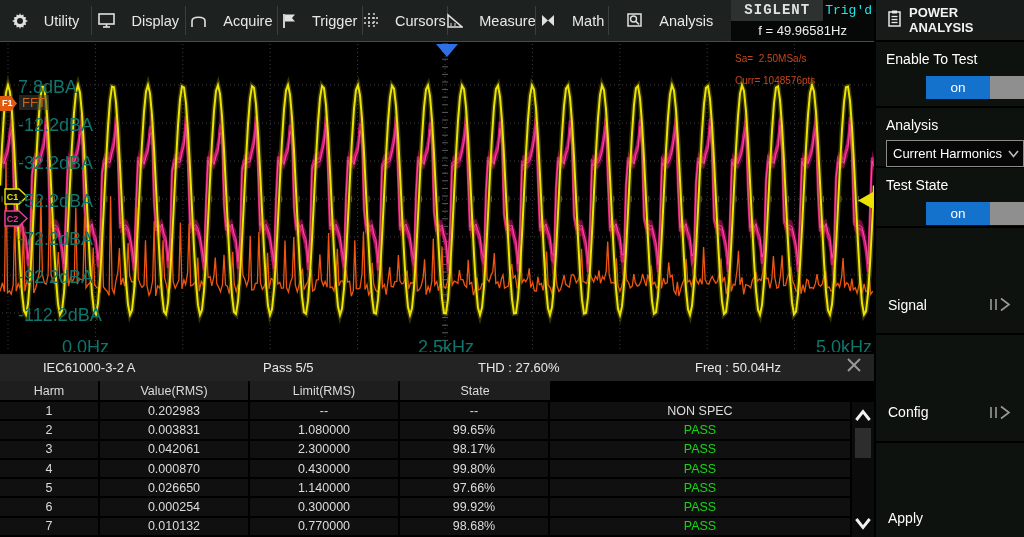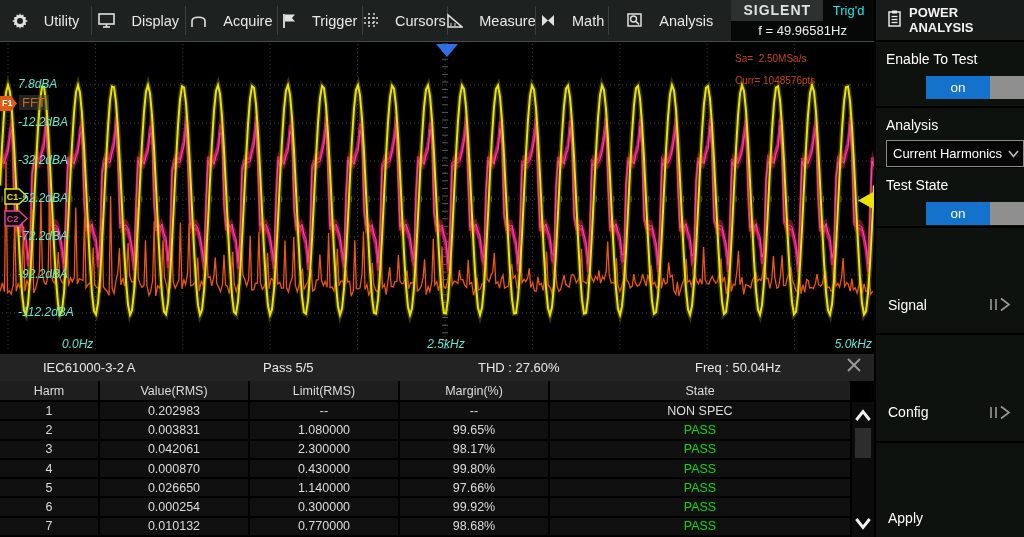--- a/index.html
+++ b/index.html
@@ -7,30 +7,30 @@
        font-family:"Liberation Sans","DejaVu Sans",sans-serif;color:#e8e8e8;}
 
   
   .topbar{position:absolute;left:0;top:0;width:874px;height:42px;background:#1d211f;
           display:flex;align-items:stretch;box-sizing:border-box;border-bottom:1px solid #474b49;}
   .menu-item{display:flex;align-items:center;gap:16px;justify-content:center;cursor:default;}
   .menu-item .mlabel{font-size:14.5px;color:#e8e8e8;}
   .micon{display:flex;align-items:center;}
   .mdiv{width:1px;background:#3a3f3d;margin:6px 0;}
   .logo-block{margin-left:auto;width:144px;display:flex;flex-direction:column;}
-  .logo-row{display:flex;height:21px;}
+  .logo-row{display:flex;height:21px;font-family:Liberation Mono, monospace;}
   .brand{width:92px;background:#2d3230;color:#dfe3e1;font-weight:bold;font-size:14px;
          letter-spacing:1px;display:flex;align-items:center;justify-content:center;}
   .trig{flex:1;background:#060808;color:#17e8e8;font-size:13px;display:flex;align-items:center;justify-content:center;}
   .freq{height:21px;background:#060808;font-size:13px;display:flex;align-items:center;justify-content:center;color:#f0f0f0;}
 
   
   .wavearea{position:absolute;left:0;top:42px;width:874px;height:310px;background:#000;}
   .wavearea svg{position:absolute;left:0;top:0;}
-  .ov{position:absolute;font-size:12px;color:#5eead4;white-space:pre;font-style:italic;}
+  .ov{position:absolute;font-size:18px;color:#0f766e;white-space:pre;}
   .acqline{position:absolute;left:735px;width:140px;font-size:10px;color:#c8451a;white-space:pre;}
   .badge-f1{position:absolute;left:0;top:54px;width:17px;height:15px;background:#e05a10;color:#fff;
             font-size:9px;font-weight:bold;line-height:15px;text-indent:2px;
             clip-path:polygon(0 0,64% 0,100% 50%,64% 100%,0 100%);}
   .fft-label{position:absolute;left:19px;top:53px;font-size:13px;color:#c86414;background:rgba(70,70,70,.5);padding:0 3px;}
   .chbadge{position:absolute;left:4px;}
 
   
   .results{position:absolute;left:0;top:352px;width:874px;height:185px;background:#000;}
   .res-head{position:absolute;left:0;top:0;width:874px;height:29px;background:#232323;border-top:2px solid #000;box-sizing:border-box;}
@@ -329,21 +329,20 @@
               <line x1="5" y1="5" x2="17" y2="17"></line>
               <line x1="17" y1="5" x2="5" y2="17"></line>
             </g>
           </svg>
       </span>
     </div>
     <div class="col-head">
       <div class="cell">Harm</div>
       <div class="cell">Value(RMS)</div>
       <div class="cell">Limit(RMS)</div>
-      <div class="cell">Margin(%)</div>
       <div class="cell" style="border-right:none">State</div>
     </div>
     <div class="rows" id="table-rows">
         <div class="trow">
           <div class="cell">1</div>
           <div class="cell">0.202983</div>
           <div class="cell">--</div>
           <div class="cell">--</div>
           <div class="cell" style="border-right: none;">NON SPEC</div>
         </div>

